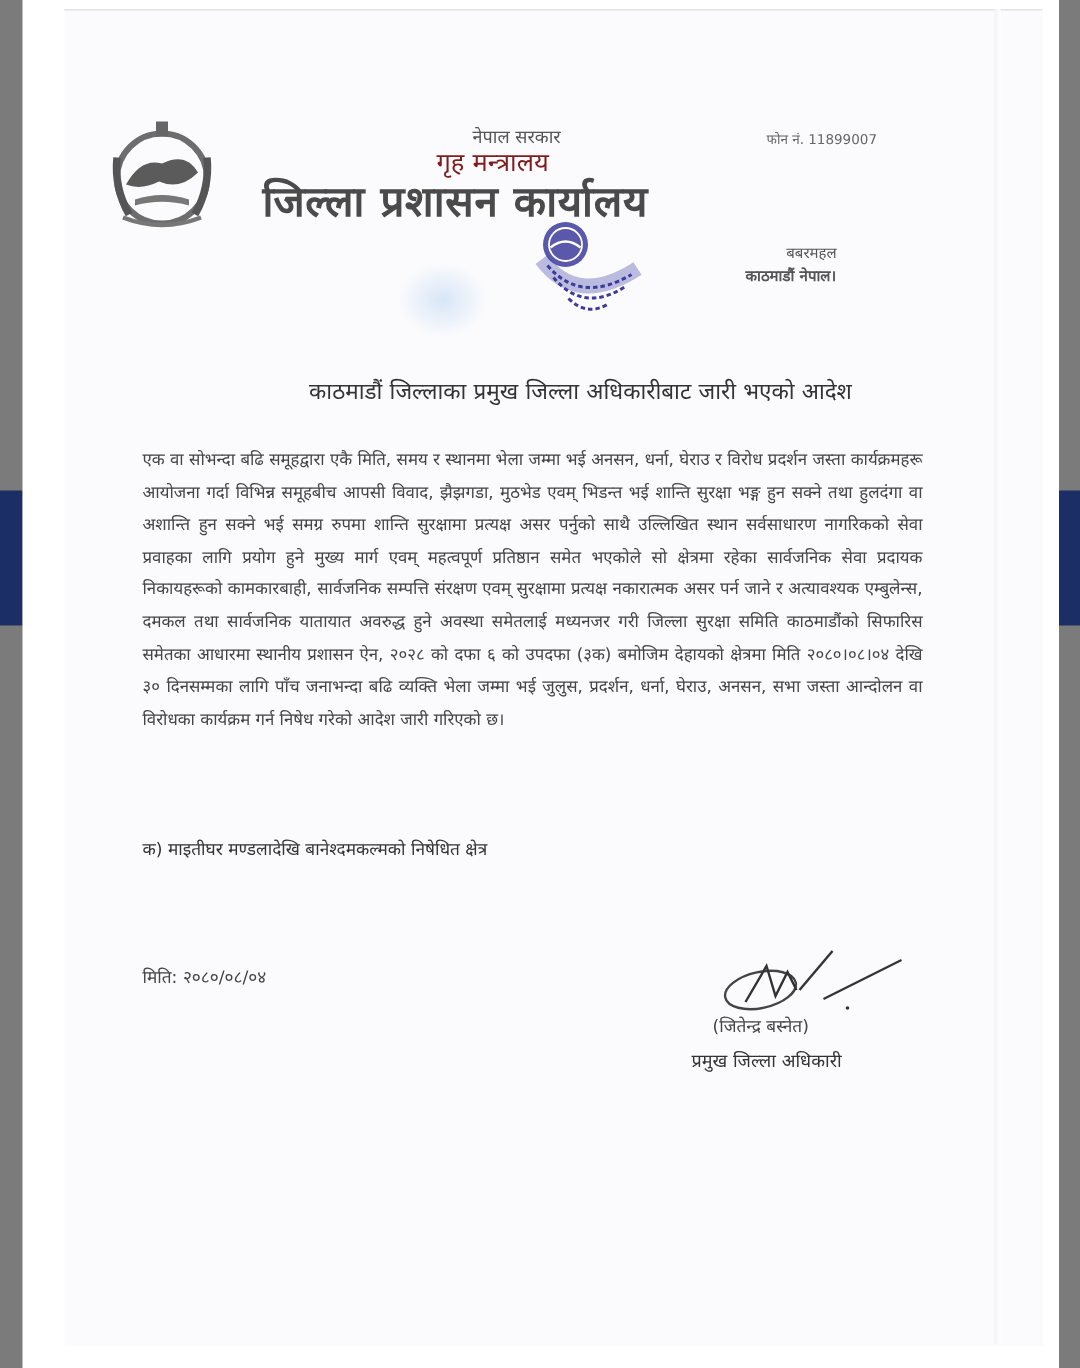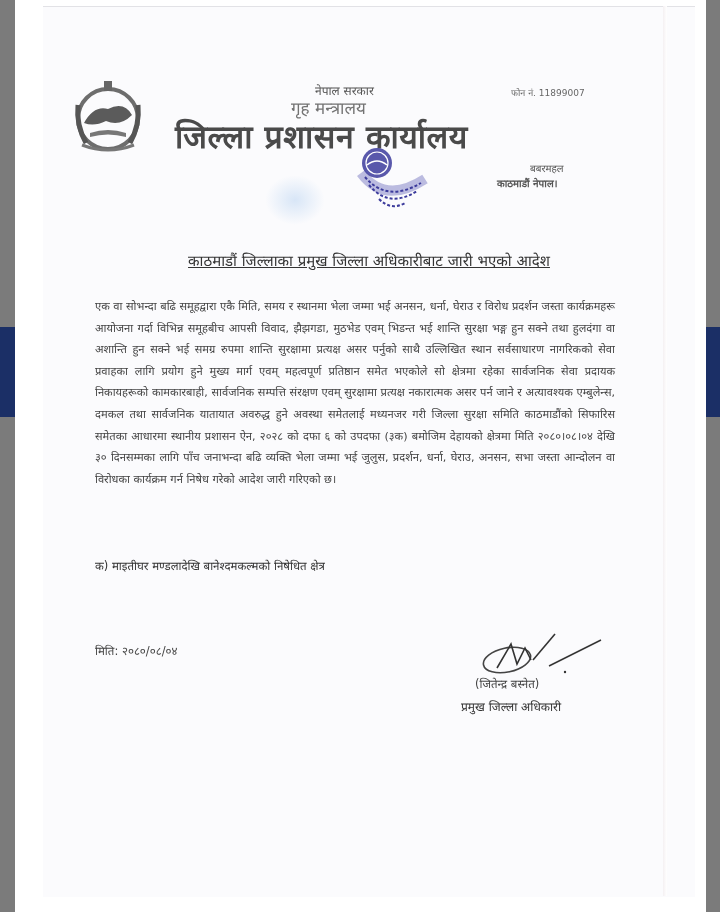--- a/index.html
+++ b/index.html
@@ -17,31 +17,31 @@
   }
   .doc {
     position:absolute; left:28px; top:6px; width:652px; height:890px;
     background:#fbfbfd;
     border-top:1px solid #e2e2e6;
   }
   .fold { position:absolute; top:6px; left:648px; width:4px; height:890px; background:linear-gradient(90deg,#f4f0f2,#fff); }
   
   .emblem { position:absolute; left:55px; top:75px; width:76px; height:82px; }
   .hdr-govt { position:absolute; left:300px; top:82px; font-size:12px; color:#555; }
-  .hdr-ministry { position:absolute; left:276px; top:96px; font-size:17px; color:#737373; }
-  .hdr-office { position:absolute; left:160px; top:114px; font-size:32px; font-weight:bold; color:#4a4a4a; letter-spacing:0.5px; }
+  .hdr-ministry { position:absolute; left:276px; top:96px; font-size:17px; color:#7f1d1d; }
+  .hdr-office { position:absolute; left:160px; top:114px; font-size:28px; font-weight:bold; color:#4a4a4a; letter-spacing:0.5px; }
   .hdr-phone { position:absolute; left:496px; top:86px; font-size:9px; color:#666; }
-  .hdr-addr1 { position:absolute; left:515px; top:161px; font-size:10px; color:#555; text-align:left; width:70px; }
+  .hdr-addr1 { position:absolute; left:491px; top:161px; font-size:10px; color:#555; text-align:center; width:70px; }
   .hdr-addr2 { position:absolute; left:482px; top:176px; font-size:10px; color:#555; text-align:left; width:100px;font-weight:bold; }
   .stamp { position:absolute; left:340px; top:143px; width:80px; height:75px; }
   .smudge { position:absolute; left:250px; top:175px; width:60px; height:50px; border-radius:50%;
     background:radial-gradient(ellipse at center, rgba(150,190,235,0.35), rgba(150,190,235,0) 70%); }
   
   .title1 { position:absolute; left:146px; top:226px; width:440px; text-align:center; font-size:15px; color:#333; }
-  .title2 { position:absolute; left:134px; top:250px; width:440px; text-align:center; font-size:15px; color:#333; text-decoration:underline; }
+  .title2 { position:absolute; left:152px; top:250px; width:440px; text-align:center; font-size:15px; color:#333; }
   
   .body-para {
     position:absolute; left:80px; top:296px; width:520px;
     font-size:11.2px; line-height:21.6px; color:#444; text-align:justify;
   }
   .section-head { position:absolute; left:80px; top:558px; font-size:11.5px; color:#333; }
   .bullet { position:absolute; left:100px; top:580px; width:505px; font-size:11.2px; line-height:21px; color:#444; }
   .bullet-dot { position:absolute; left:-10px; top:7px; width:5px; height:5px; border:1px solid #777; border-radius:50%; }
   .date { position:absolute; left:80px; top:643px; font-size:11.5px; color:#444; }
   .signature { position:absolute; left:462px; top:630px; width:130px; height:52px; }

